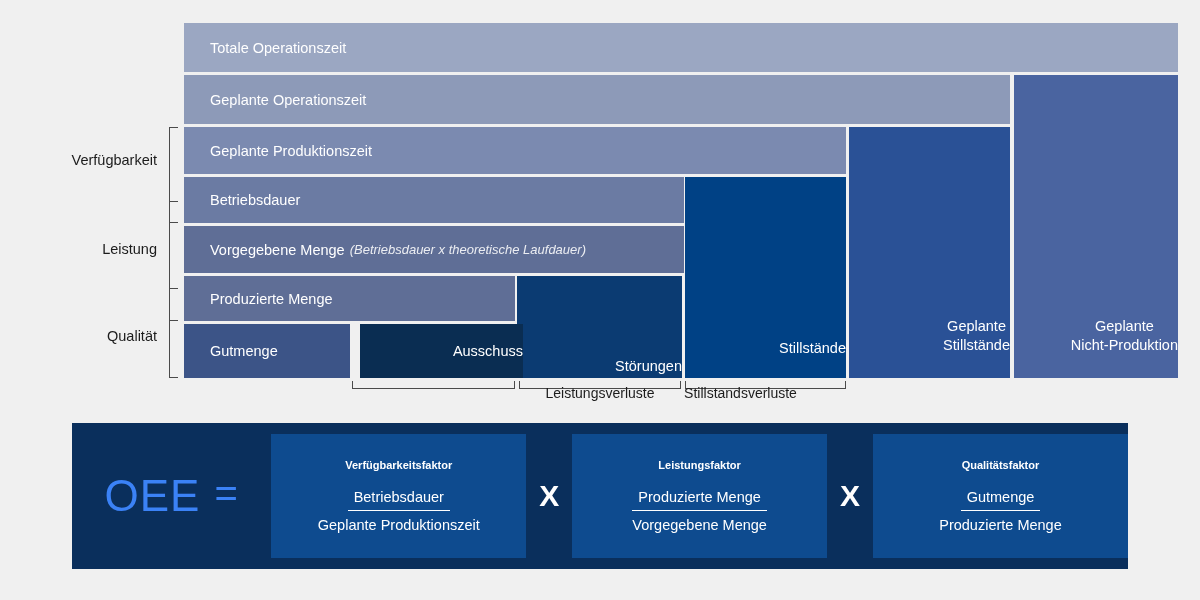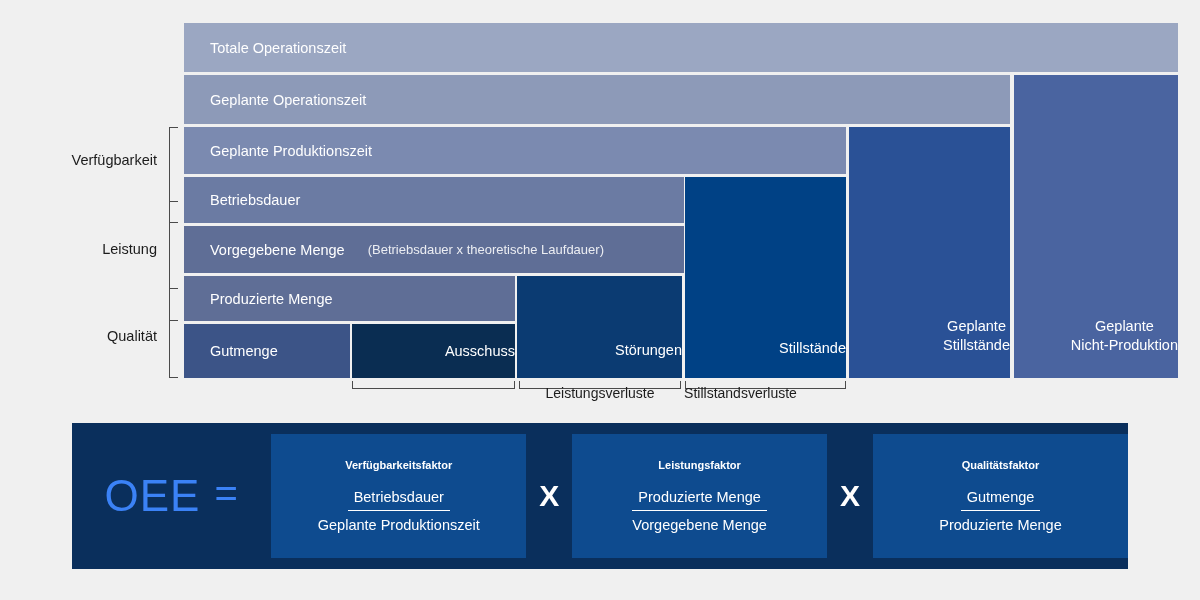--- a/index.html
+++ b/index.html
@@ -16,21 +16,21 @@
     position: absolute;
     color: #ffffff;
     font-size: 14.5px;
     display: flex;
     align-items: center;
     overflow: hidden;
     white-space: nowrap;
   }
   .blk.left   { justify-content: flex-start; padding-left: 26px; }
   .blk.center { justify-content: flex-end; text-align: center; }
-  .blk .sub { font-size: 13px; opacity: .88; margin-left: 23px; }
+  .blk .sub { font-size: 13px; opacity: .88; margin-left: 5px; font-style: italic; }
   .blk .stacklbl { display: block; line-height: 1.35; text-align: center; }
 
   
   .sidelbl {
     position: absolute;
     font-size: 14.5px;
     color: #1c1c1c;
     text-align: right;
     white-space: nowrap;
   }
@@ -131,28 +131,28 @@
   </div>
 
   <div class="blk left" style="left:184px; top:226px; width:500px; height:47px; background:#5f6e96;">
     <span>Vorgegebene Menge</span>
     <span class="sub">(Betriebsdauer x theoretische Laufdauer)</span>
   </div>
 
   <div class="blk left" style="left:184px; top:276px; width:331px; height:45px; background:#5f6e96;">
     <span>Produzierte Menge</span>
   </div>
-  <div class="blk center" style="left:517px; top:276px; width:165px; height:102px; background:#0b3b72; align-items:flex-end; padding-bottom:20px;">
+  <div class="blk center" style="left:517px; top:276px; width:165px; height:102px; background:#0b3b72; align-items:flex-end; padding-bottom:4px;">
     <span>Störungen</span>
   </div>
 
   <div class="blk left" style="left:184px; top:324px; width:166px; height:54px; background:#3c5487;">
     <span>Gutmenge</span>
   </div>
-  <div class="blk center" style="left:352px; top:324px; width:163px; height:54px; background:#0a2d52;">
+  <div class="blk center" style="left:360px; top:324px; width:163px; height:54px; background:#0a2d52;">
     <span>Ausschuss</span>
   </div>
 
   <div class="brk" style="left:169px; top:127px; height:96px;"></div>
   <div class="sidelbl" style="left:0px; top:152px; width:157px;">Verfügbarkeit</div>
 
   <div class="brk" style="left:169px; top:201px; height:120px;"></div>
   <div class="sidelbl" style="left:0px; top:241px; width:157px;">Leistung</div>
 
   <div class="brk" style="left:169px; top:288px; height:90px;"></div>

